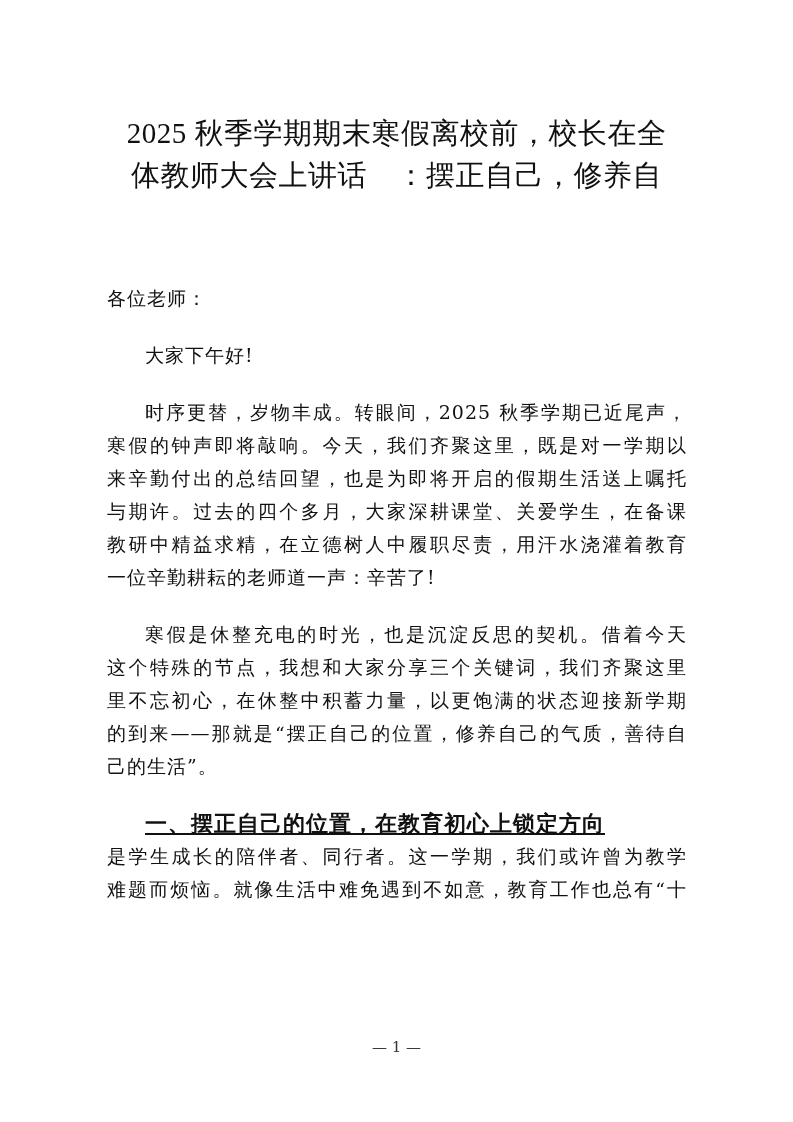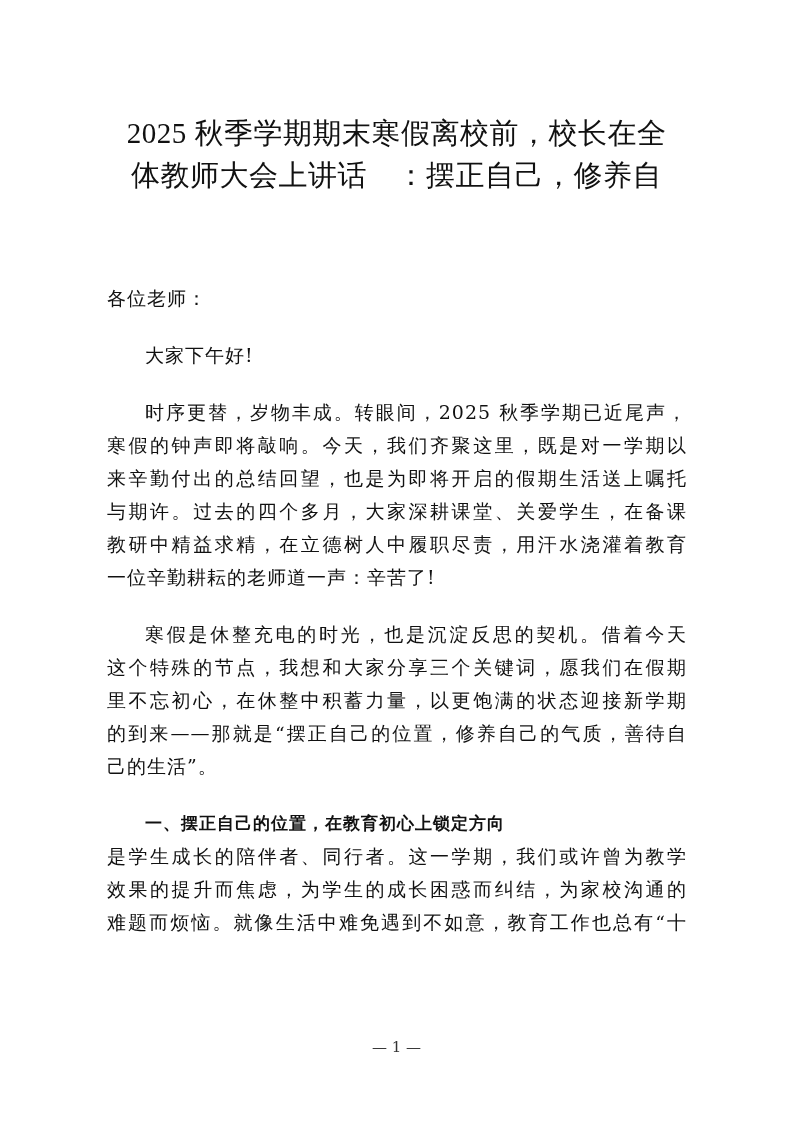--- a/index.html
+++ b/index.html
@@ -7,21 +7,21 @@
          font-family: "DejaVu Serif", "Liberation Serif", serif; color: #111; }
   .title { position: absolute; left: 100px; top: 112px; width: 593px;
            text-align: center; font-weight: normal; font-size: 29px; line-height: 42px;
            font-family: "Liberation Serif", "DejaVu Serif", serif; letter-spacing: 0.5px; }
   .body { position: absolute; left: 107px; top: 282px; width: 580px; }
   .line { font-size: 19px; line-height: 33px; height: 33px; white-space: nowrap;
           text-align: justify; text-align-last: justify; letter-spacing: 1px; }
   .line.last { text-align-last: left; }
   .indent { padding-left: 38px; margin-top: 24px; }
   .heading { font-family: "DejaVu Sans", "Liberation Sans", sans-serif; font-weight: bold;
-             font-size: 17px; text-align-last: left; }
+             font-size: 22px; text-align-last: left; text-decoration: underline; }
   .pagenum { position: absolute; left: 0; width: 793px; top: 1038px; text-align: center;
              font-size: 15px; color: #333; }
 </style>
 </head>
 <body>
 
 <div class="title">
   <div>2025 秋季学期期末寒假离校前，校长在全</div>
   <div>体教师大会上讲话　：摆正自己，修养自</div>
 </div>
@@ -31,25 +31,24 @@
   <div class="line last indent">大家下午好!</div>
 
   <div class="line indent">时序更替，岁物丰成。转眼间，2025 秋季学期已近尾声，</div>
   <div class="line">寒假的钟声即将敲响。今天，我们齐聚这里，既是对一学期以</div>
   <div class="line">来辛勤付出的总结回望，也是为即将开启的假期生活送上嘱托</div>
   <div class="line">与期许。过去的四个多月，大家深耕课堂、关爱学生，在备课</div>
   <div class="line">教研中精益求精，在立德树人中履职尽责，用汗水浇灌着教育</div>
   <div class="line last">一位辛勤耕耘的老师道一声：辛苦了!</div>
 
   <div class="line indent">寒假是休整充电的时光，也是沉淀反思的契机。借着今天</div>
-  <div class="line">这个特殊的节点，我想和大家分享三个关键词，愿我们在假期</div>
+  <div class="line">这个特殊的节点，我想和大家分享三个关键词，我们齐聚这里</div>
   <div class="line">里不忘初心，在休整中积蓄力量，以更饱满的状态迎接新学期</div>
   <div class="line">的到来——那就是“摆正自己的位置，修养自己的气质，善待自</div>
   <div class="line last">己的生活”。</div>
 
   <div class="line indent heading">一、摆正自己的位置，在教育初心上锁定方向</div>
 
   <div class="line">是学生成长的陪伴者、同行者。这一学期，我们或许曾为教学</div>
-  <div class="line">效果的提升而焦虑，为学生的成长困惑而纠结，为家校沟通的</div>
   <div class="line">难题而烦恼。就像生活中难免遇到不如意，教育工作也总有“十</div>
 </div>
 
 <div class="pagenum">— 1 —</div>
 
 </body></html>

